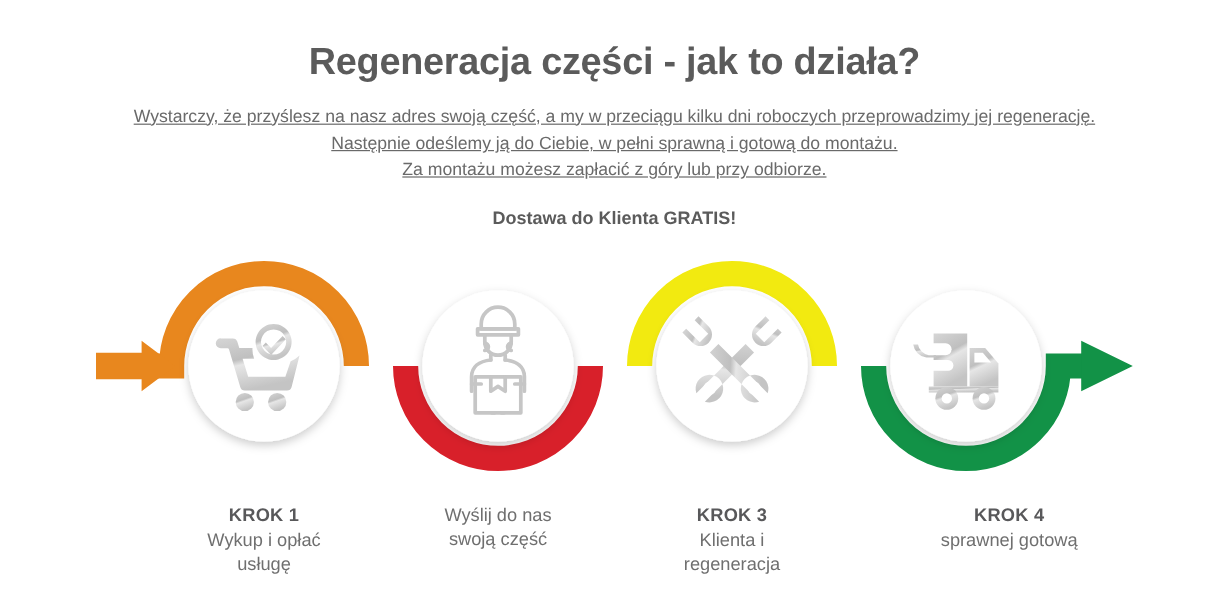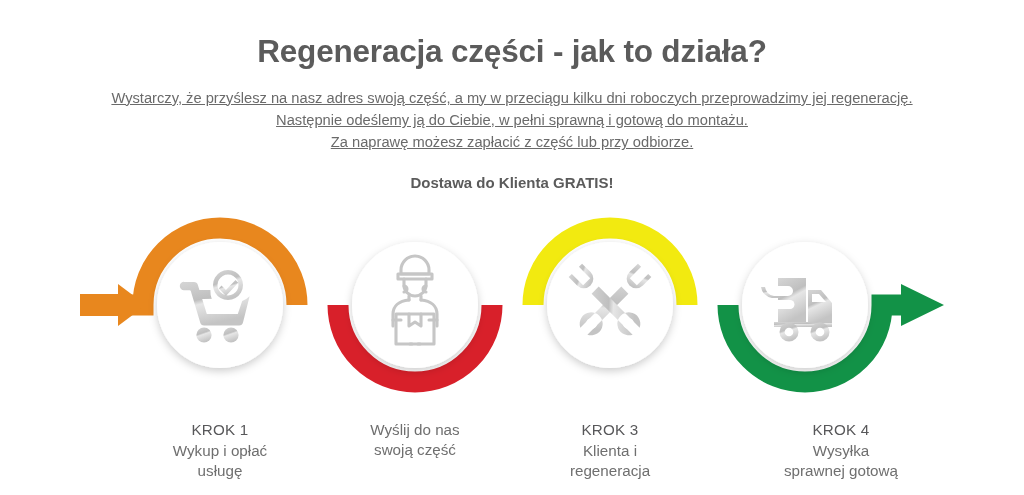--- a/index.html
+++ b/index.html
@@ -79,21 +79,21 @@
   .caption {
     position: absolute;
     top: 0;
     width: 210px;
     text-align: center;
     color: #6a6a6a;
   }
   .caption .step-name {
     display: block;
     font-size: 15.2px;
-    font-weight: normal;
+    font-weight: bold;
     color: #58585a;
     line-height: 1.35;
     letter-spacing: 0.2px;
   }
   .caption .step-desc {
     display: block;
     font-size: 15.2px;
     line-height: 1.32;
     color: #6f6f6f;
   }
@@ -105,21 +105,21 @@
 </head>
 <body>
 
 <div class="page">
 
   <div class="header">
     <h1 class="title">Regeneracja części - jak to działa?</h1>
     <div class="intro">
       <div>Wystarczy, że przyślesz na nasz adres swoją część, a my w przeciągu kilku dni roboczych przeprowadzimy jej regenerację.</div>
       <div>Następnie odeślemy ją do Ciebie, w pełni sprawną i gotową do montażu.</div>
-      <div>Za naprawę możesz zapłacić z część lub przy odbiorze.</div>
+      <div>Za montażu możesz zapłacić z góry lub przy odbiorze.</div>
     </div>
     <p class="subtitle">Dostawa do Klienta GRATIS!</p>
   </div>
 
   <div class="flow">
     <svg width="1024" height="200" viewBox="0 0 1024 200" xmlns="http://www.w3.org/2000/svg">
       <defs>
 
         <linearGradient id="gradOrRe" x1="0" y1="0" x2="1" y2="0">
           <stop offset="0%" stop-color="#E8871E"></stop>
@@ -269,18 +269,17 @@
     </div>
 
     <div class="caption cap-2">
       <span class="step-name">KROK 3</span>
       <span class="step-desc">Klienta i</span>
       <span class="step-desc">regeneracja</span>
     </div>
 
     <div class="caption cap-3">
       <span class="step-name">KROK 4</span>
-      <span class="step-desc">Wysyłka</span>
       <span class="step-desc">sprawnej gotową</span>
     </div>
 
   </div>
 </div>
 
 </body></html>

